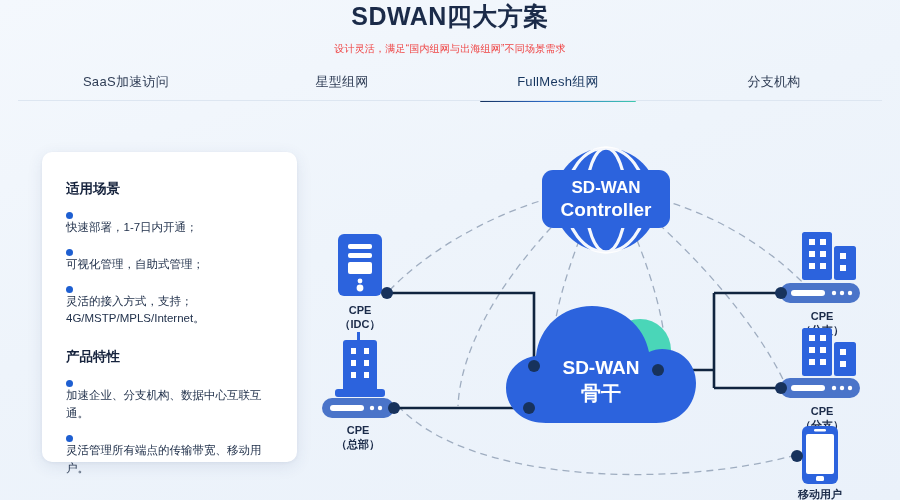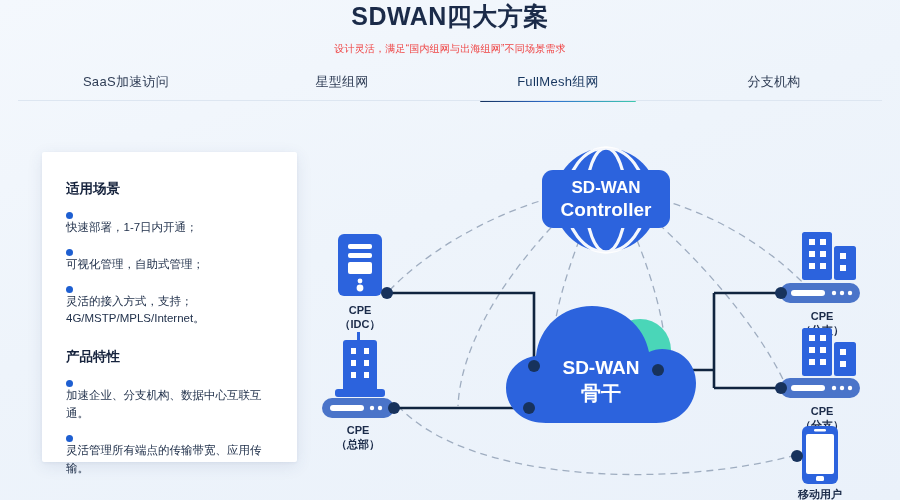--- a/index.html
+++ b/index.html
@@ -75,21 +75,21 @@
   }
 
   
   .info-card {
     position: absolute;
     left: 42px;
     top: 152px;
     width: 255px;
     height: 310px;
     background: #ffffff;
-    border-radius: 2px;
+    border-radius: 10px;
     box-shadow: 0 4px 16px rgba(45, 70, 120, 0.10),
                 0 1px 3px rgba(45, 70, 120, 0.06);
     padding: 28px 20px 16px 24px;
   }
   .card-heading {
     font-size: 13.5px;
     font-weight: 700;
     color: #16233d;
     margin-bottom: 9px;
   }
@@ -189,21 +189,21 @@
   </ul>
 
   <div class="card-heading second">产品特性</div>
   <ul class="bullet-list">
     <li class="bullet-item">
       <span class="bullet-dot"></span>
       <span class="bullet-text">加速企业、分支机构、数据中心互联互通。</span>
     </li>
     <li class="bullet-item">
       <span class="bullet-dot"></span>
-      <span class="bullet-text">灵活管理所有端点的传输带宽、应用传输。</span>
+      <span class="bullet-text">灵活管理所有端点的传输带宽、移动用户。</span>
     </li>
   </ul>
 </div>
 
 <div class="diagram">
 <svg width="590" height="362" viewBox="0 0 590 362" xmlns="http://www.w3.org/2000/svg">
 
   <g fill="none" stroke="#9fadc0" stroke-width="1.3" stroke-dasharray="7 5">
     <path d="M 240 60 C 170 80 110 120 80 152"></path>
     <path d="M 258 72 C 180 150 150 220 148 268"></path>

